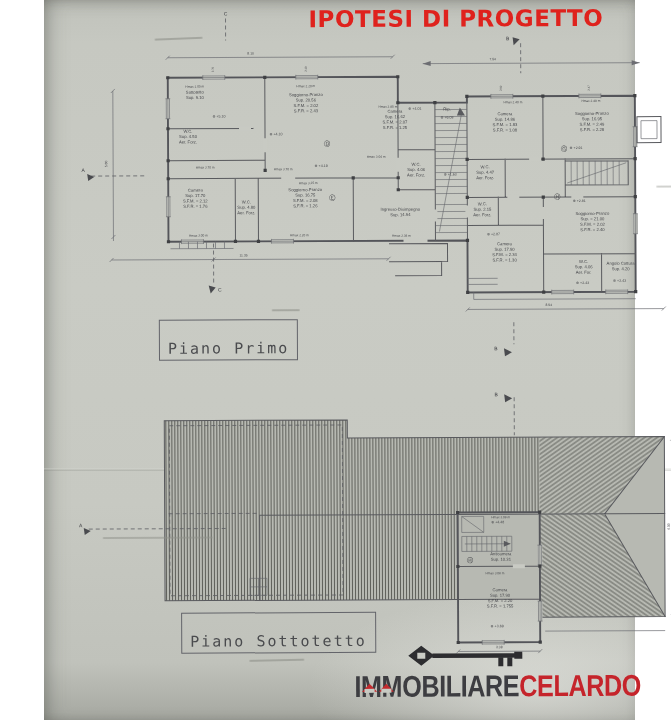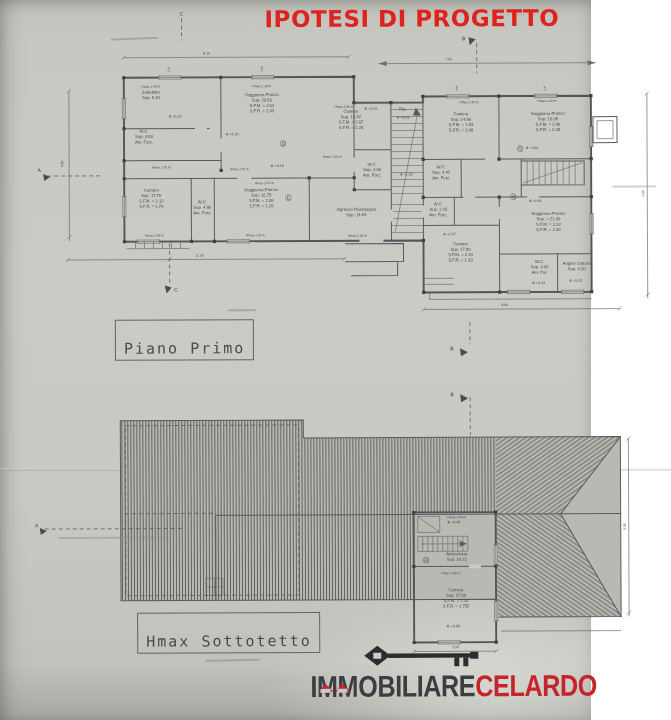--- a/index.html
+++ b/index.html
@@ -1,19 +1,19 @@
 <!DOCTYPE html>
 <html><head>
 <meta charset="utf-8">
 <style>
   html,body{margin:0;padding:0;}
   body{width:671px;height:720px;overflow:hidden;font-family:"Liberation Sans",sans-serif;}
   .stage{position:relative;width:591px;height:720px;
     background:linear-gradient(180deg,#c0c2bb 0%,#c6c8c1 6%,#c9cbc4 40%,#c7c9c2 70%,#c0c2bb 92%,#a9aba4 99%,#9fa19a 100%);
-    box-shadow:inset 14px 0 22px -14px rgba(70,72,66,.55), inset -6px 0 18px -10px rgba(70,72,66,.35), inset 0 10px 18px -12px rgba(70,72,66,.45);}
+    box-shadow:inset 14px 0 22px -14px rgba(70,72,66,.55), inset -6px 0 18px -10px rgba(70,72,66,.35), inset 0 10px 18px -12px rgba(70,72,66,.45);margin-left:44px;}
   .tilt{position:absolute;inset:0;transform:rotate(-0.25deg);}
   .page-title{position:absolute;left:266px;top:6px;font-family:"DejaVu Sans",sans-serif;
     font-size:23px;font-weight:600;letter-spacing:.5px;color:#df221d;white-space:nowrap;}
   .plan-label{position:absolute;font-family:"DejaVu Sans Mono",monospace;font-size:15px;
     letter-spacing:2px;color:#4a4b4e;border:1px solid #63646a;padding:19px 8px 2px 8px;white-space:nowrap;}
   #lbl-primo{left:115px;top:319px;}
   #lbl-sotto{left:136px;top:612px;}
   svg{position:absolute;left:0;top:0;}
   svg text{font-family:"Liberation Sans",sans-serif;}
   .w2{stroke:#54555a;stroke-width:1.9;fill:none;stroke-linecap:square;}
@@ -301,21 +301,21 @@
           <text x="176" y="291" font-size="5" text-anchor="middle" fill="#46474b">C</text>
           <text x="465" y="41" font-size="5" text-anchor="middle" fill="#46474b">B</text>
           <text x="452" y="351" font-size="5" text-anchor="middle" fill="#46474b">B</text>
           <text x="452" y="397" font-size="5" text-anchor="middle" fill="#46474b">B</text>
           <text x="40" y="171" font-size="5" text-anchor="middle" fill="#46474b">A</text>
           <text x="36" y="526" font-size="5" text-anchor="middle" fill="#46474b">A</text>
         </g>
     </svg>
 
     <div class="plan-label" id="lbl-primo">Piano Primo</div>
-    <div class="plan-label" id="lbl-sotto">Hmax Sottotetto</div>
+    <div class="plan-label" id="lbl-sotto">Piano Sottotetto</div>
 
     <div class="scribble" style="left:112px;top:37px;width:48px;transform:rotate(-2deg);"></div>
     <div class="scribble" style="left:228px;top:309px;width:28px;"></div>
     <div class="scribble" style="left:613px;top:187px;width:44px;opacity:.4;"></div>
     <div class="scribble" style="left:204px;top:659px;width:55px;transform:rotate(-1deg);"></div>
     <div class="scribble" style="left:58px;top:536px;width:110px;opacity:.5;"></div>
 
     <div class="logo">
       <svg class="logo-key" width="120" height="26" viewBox="0 0 120 26">
         <g fill="#2d2d30">

